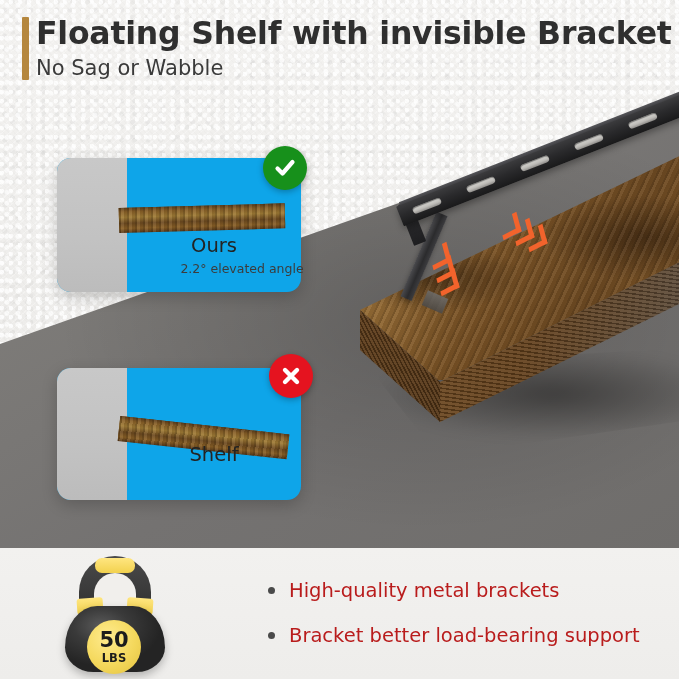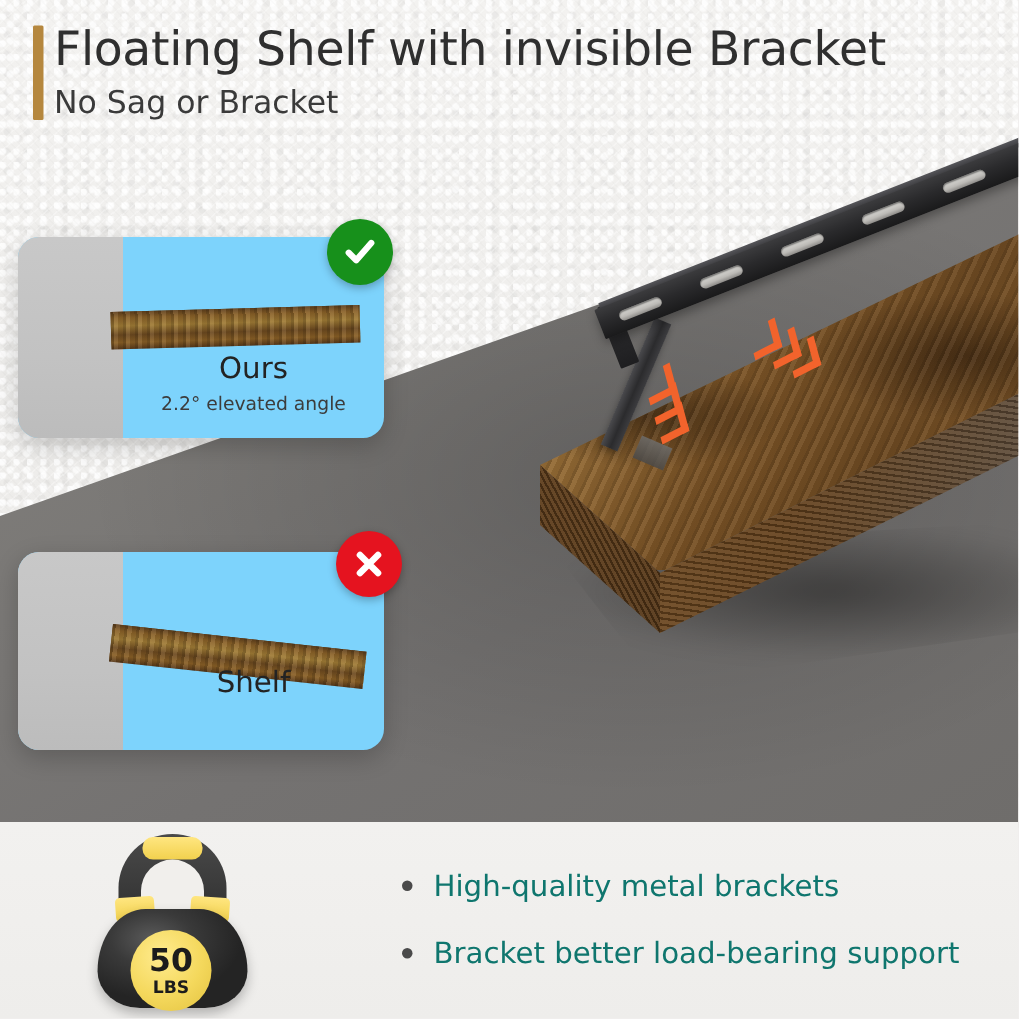--- a/index.html
+++ b/index.html
@@ -26,21 +26,21 @@
     background:
       repeating-linear-gradient(47deg, rgba(0,0,0,.022) 0 1px, transparent 1px 4px),
       repeating-linear-gradient(-41deg, rgba(255,255,255,.5) 0 1px, transparent 1px 5px);
   }
 
   
   .header{position:absolute;left:0;top:0;width:679px;height:95px;}
   .accent-bar{position:absolute;left:22px;top:17px;width:7px;height:63px;background:#b5873e;border-radius:1px;}
   .title{
     position:absolute;left:36px;top:15px;width:630px;
-    font-size:31.5px;font-weight:400;color:#2f2f2f;letter-spacing:-.2px;
+    font-size:31.5px;font-weight:700;color:#2f2f2f;letter-spacing:-.2px;
     font-family:"DejaVu Sans", sans-serif;white-space:nowrap;
   }
   .subtitle{
     position:absolute;left:36px;top:56px;width:600px;
     font-size:21px;font-weight:400;color:#3a3a3a;white-space:nowrap;
   }
 
   
   .floor{
     position:absolute;left:0;top:0;width:679px;height:552px;
@@ -122,22 +122,23 @@
   }
   .shelf-shadow{
     position:absolute;left:18px;top:196px;width:470px;height:120px;
     clip-path:polygon(50px 20px, 400px 0px, 470px 60px, 120px 110px);
     background:radial-gradient(ellipse 240px 60px at 50% 40%, rgba(0,0,0,.40) 0%, rgba(0,0,0,0) 75%);
     filter:blur(6px);
   }
 
   
   .card{
-    position:absolute;background:#7dd3fc;border-radius:14px;
+    position:absolute;background:#0ea5e9;border-radius:14px;
     box-shadow:0 5px 16px rgba(0,0,0,.20);
+    margin-left:45px;
   }
   .card-ours{left:12px;top:158px;width:244px;height:134px;}
   .card-others{left:12px;top:368px;width:244px;height:132px;}
   .wall-block{
     position:absolute;left:0;top:0;width:70px;height:100%;
     background:linear-gradient(180deg,#c8c8c8 0%,#c2c2c2 60%,#bcbcbc 100%);
     border-radius:14px 0 0 14px;
   }
   .plank{
     position:absolute;height:25px;
@@ -147,21 +148,21 @@
       linear-gradient(180deg,#6b4720,#5a3a1a);
   }
   .plank-ours{left:62px;top:50px;width:166px;transform:rotate(-1.6deg);transform-origin:left center;}
   .plank-others{left:62px;top:48px;width:170px;transform:rotate(6.2deg);transform-origin:left center;}
   .card-title{
     position:absolute;left:70px;width:174px;text-align:center;
     font-size:19.5px;font-weight:400;color:#232323;
   }
   .card-sub{
     position:absolute;left:70px;width:174px;text-align:center;
-    font-size:12.5px;font-weight:400;color:#3c3c3c;
+    font-size:12.5px;font-weight:400;color:#3c3c3c;padding-left:28px;
   }
   .badge{
     position:absolute;width:44px;height:44px;border-radius:50%;
     display:flex;align-items:center;justify-content:center;
     box-shadow:0 2px 6px rgba(0,0,0,.28);
   }
   .badge-check{right:-6px;top:-12px;background:#17901b;}
   .badge-x{right:-12px;top:-14px;background:#e5131f;}
 
   
@@ -194,36 +195,36 @@
     position:absolute;left:32px;top:64px;width:54px;height:54px;border-radius:50%;
     background:radial-gradient(circle at 38% 32%, #ffeb8e 0%, #f4d85c 55%, #e3c23f 100%);
     display:flex;flex-direction:column;align-items:center;justify-content:center;line-height:1;
   }
   .kb-num{font-size:21px;font-weight:700;color:#1c1c1c;}
   .kb-unit{font-size:11.5px;font-weight:700;color:#1c1c1c;margin-top:2px;}
 
   .bullets{position:absolute;left:268px;top:568px;width:400px;}
   .bullet-row{display:flex;align-items:center;height:45px;}
   .bullet-dot{width:7px;height:7px;border-radius:50%;background:#4a4a4a;margin-right:14px;flex:0 0 auto;}
-  .bullet-text{font-size:19.5px;color:#0f766e;white-space:nowrap;}
+  .bullet-text{font-size:19.5px;color:#b91c1c;white-space:nowrap;}
 </style>
 </head>
 <body>
 
 <div class="stage">
 
   <div class="wall"></div>
   <div class="wall-noise"></div>
   <div class="floor"></div>
   <div class="floor-soft"></div>
 
   <div class="header">
     <div class="accent-bar"></div>
     <div class="title">Floating Shelf with invisible Bracket</div>
-    <div class="subtitle">No Sag or Bracket</div>
+    <div class="subtitle">No Sag or Wabble</div>
   </div>
 
   <div class="shelf">
     <div class="shelf-shadow"></div>
     <div class="shelf-top"></div>
     <div class="shelf-front"></div>
     <div class="shelf-side"></div>
   </div>
 
   <div class="rail-wrap">

